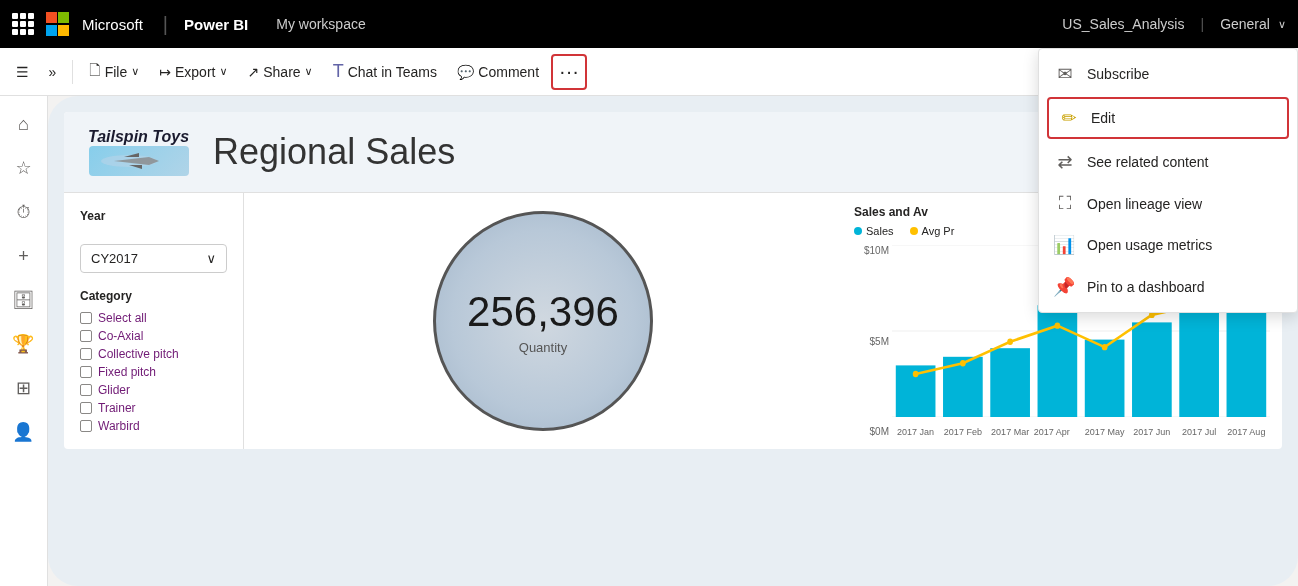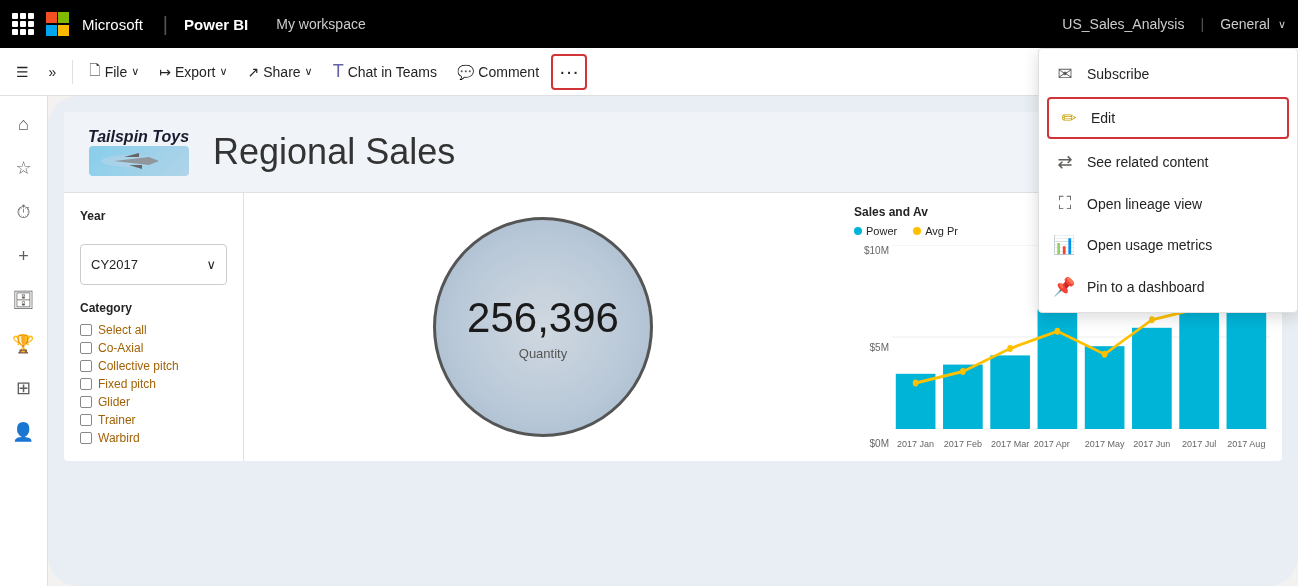--- a/index.html
+++ b/index.html
@@ -155,30 +155,30 @@
       gap: 16px;
       border-right: 1px solid #e0e0e0;
     }
 
     .filter-section { display: flex; flex-direction: column; gap: 21px; }
     .filter-label { font-size: 12px; font-weight: 600; color: #252423; }
     .filter-dropdown {
       display: flex; align-items: center; justify-content: space-between;
       border: 1px solid #ccc;
       border-radius: 4px;
-      padding: 12px 10px;
+      padding: 6px 10px;
       font-size: 13px;
       color: #252423;
       background: #fff;
       cursor: pointer;
     }
 
     .category-section { display: flex; flex-direction: column; gap: 4px; }
     .category-label { font-size: 12px; font-weight: 600; color: #252423; margin-bottom: 4px; }
-    .category-item { display: flex; align-items: center; gap: 6px; font-size: 12px; color: #a16207; }
+    .category-item { display: flex; align-items: center; gap: 6px; font-size: 12px; color: #701a75; }
     .checkbox { width: 12px; height: 12px; border: 1px solid #8a8886; background: #fff; border-radius: 2px; flex-shrink: 0; }
 
     
     .center-panel {
       flex: 1;
       display: flex;
       align-items: center;
       justify-content: center;
     }
     .gauge-circle {
@@ -417,21 +417,21 @@
           <span class="gauge-value">256,396</span>
           <span class="gauge-label">Quantity</span>
         </div>
       </div>
 
       <div class="right-panel">
         <div class="chart-title">Sales and Av</div>
         <div class="chart-legend">
           <div class="legend-item">
             <div class="legend-dot" style="background:#00b4d8;"></div>
-            <span>Power</span>
+            <span>Sales</span>
           </div>
           <div class="legend-item">
             <div class="legend-dot" style="background:#ffc000;"></div>
             <span>Avg Pr</span>
           </div>
         </div>
 
         <div class="chart-area" style="flex:1; position:relative;">
           <div class="y-axis">
             <span class="y-label">$10M</span>

